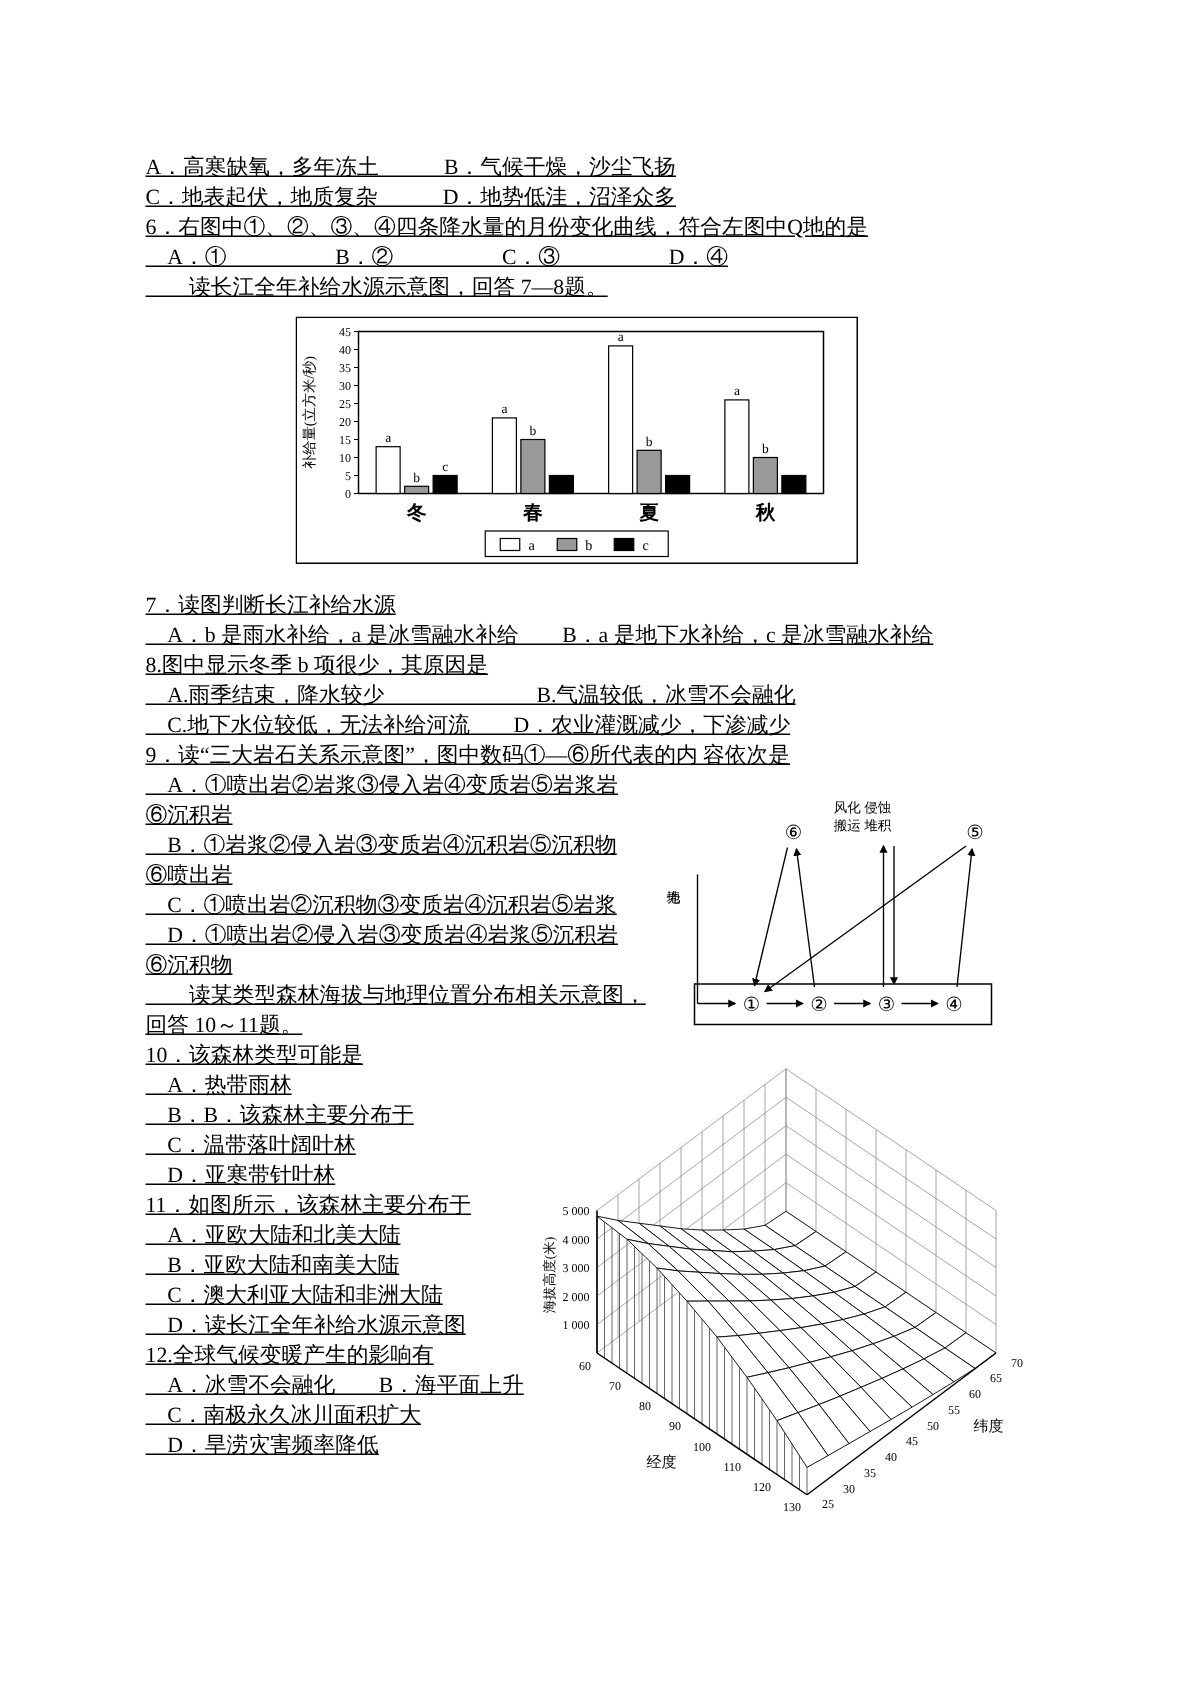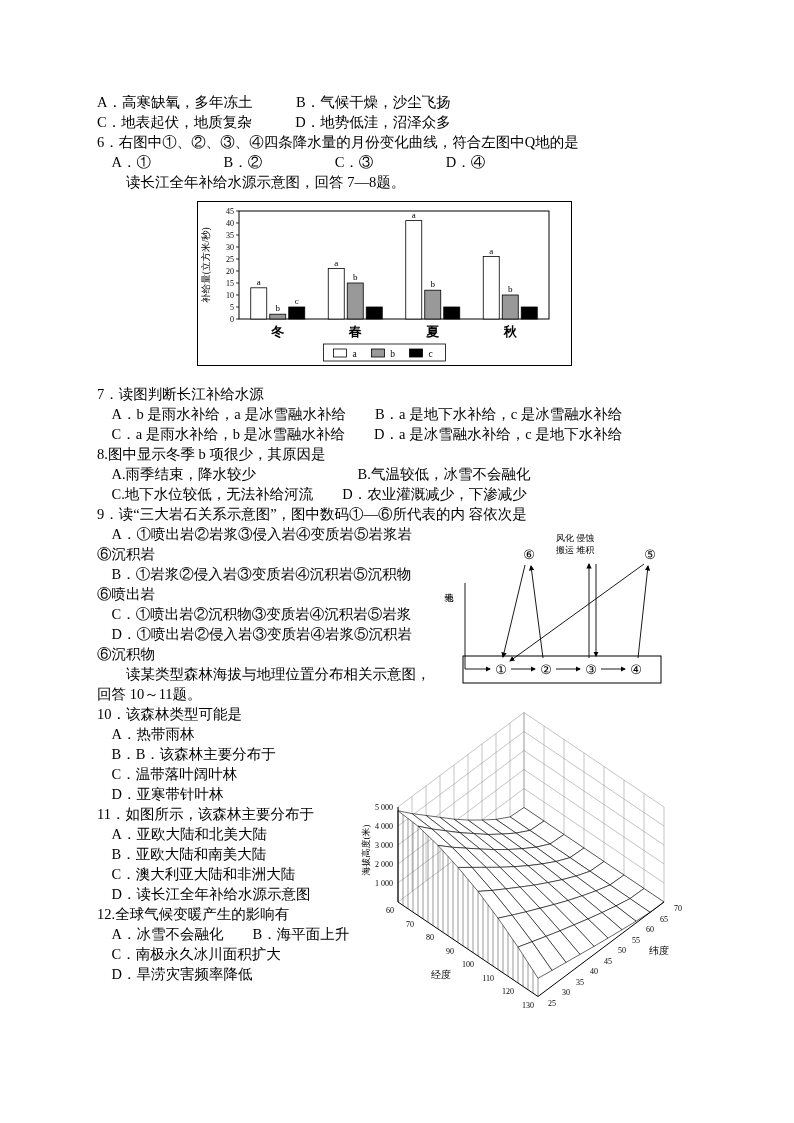--- a/index.html
+++ b/index.html
@@ -1,18 +1,18 @@
 <!DOCTYPE html>
 <html><head>
 <meta charset="utf-8">
 <style>
   html,body{margin:0;padding:0;background:#fff;}
   .page{position:relative;width:794px;height:1123px;background:#ffffff;overflow:hidden;
         font-family:"Liberation Serif","DejaVu Serif",serif;color:#000;}
-  .content{position:absolute;left:97px;top:92px;width:648px;font-size:14.5px;}
+  .content{position:absolute;left:97px;top:102px;width:648px;font-size:14.5px;text-decoration:underline;}
   .line{height:20px;line-height:20px;white-space:pre;}
   .barwrap{margin:9px 0 18px 100px;width:375px;height:165px;}
   .rockfig{position:absolute;left:443px;top:528px;}
   .surffig{position:absolute;left:355px;top:700px;}
   svg text{font-family:"Liberation Serif","DejaVu Serif",serif;}
   .t9{font-size:9px;}
   .node{font-size:13px;text-anchor:middle;}
   .vert{writing-mode:vertical-rl;text-orientation:upright;}
 </style>
 </head>
@@ -81,21 +81,20 @@
           <text x="157.5" y="155.5" font-size="9.5" text-anchor="middle" font-family="&quot;Liberation Serif&quot;,serif">a</text>
           <rect x="174.5" y="148" width="13" height="8" fill="#999999" stroke="#000" stroke-width="0.8"></rect>
           <text x="195.5" y="155.5" font-size="9.5" text-anchor="middle" font-family="&quot;Liberation Serif&quot;,serif">b</text>
           <rect x="212.5" y="148" width="13" height="8" fill="#000000" stroke="#000" stroke-width="0.8"></rect>
           <text x="233.5" y="155.5" font-size="9.5" text-anchor="middle" font-family="&quot;Liberation Serif&quot;,serif">c</text>
         </svg>
     </div>
 
     <div class="line">7．读图判断长江补给水源</div>
     <div class="line">　A．b 是雨水补给，a 是冰雪融水补给　　B．a 是地下水补给，c 是冰雪融水补给</div>
-    <div class="line">　C．a 是雨水补给，b 是冰雪融水补给　　D．a 是冰雪融水补给，c 是地下水补给</div>
     <div class="line">8.图中显示冬季 b 项很少，其原因是</div>
     <div class="line">　A.雨季结束，降水较少　　　　　　　B.气温较低，冰雪不会融化</div>
     <div class="line">　C.地下水位较低，无法补给河流　　D．农业灌溉减少，下渗减少</div>
     <div class="line">9．读“三大岩石关系示意图”，图中数码①—⑥所代表的内 容依次是</div>
     <div class="line">　A．①喷出岩②岩浆③侵入岩④变质岩⑤岩浆岩</div>
     <div class="line">⑥沉积岩</div>
     <div class="line">　B．①岩浆②侵入岩③变质岩④沉积岩⑤沉积物</div>
     <div class="line">⑥喷出岩</div>
     <div class="line">　C．①喷出岩②沉积物③变质岩④沉积岩⑤岩浆</div>
     <div class="line">　D．①喷出岩②侵入岩③变质岩④岩浆⑤沉积岩</div>

